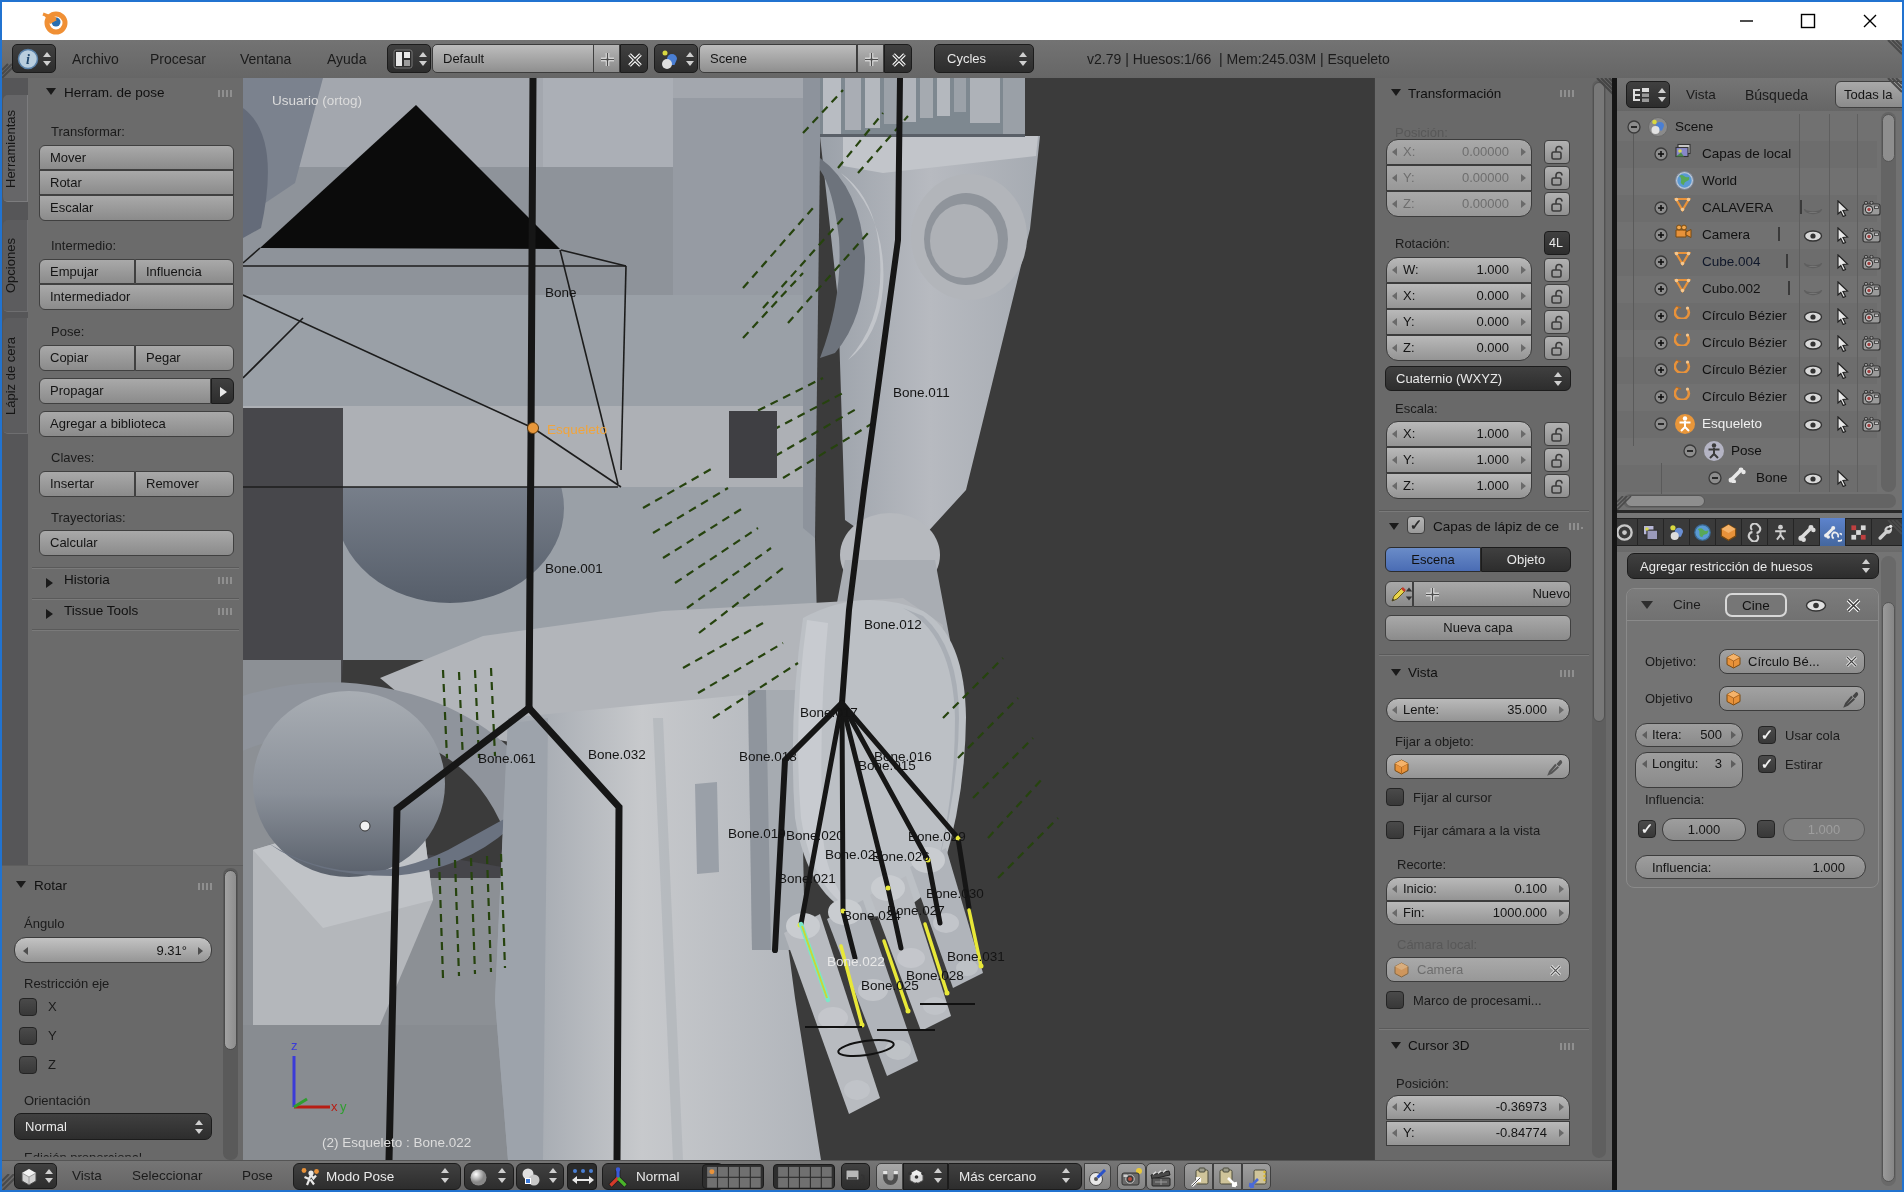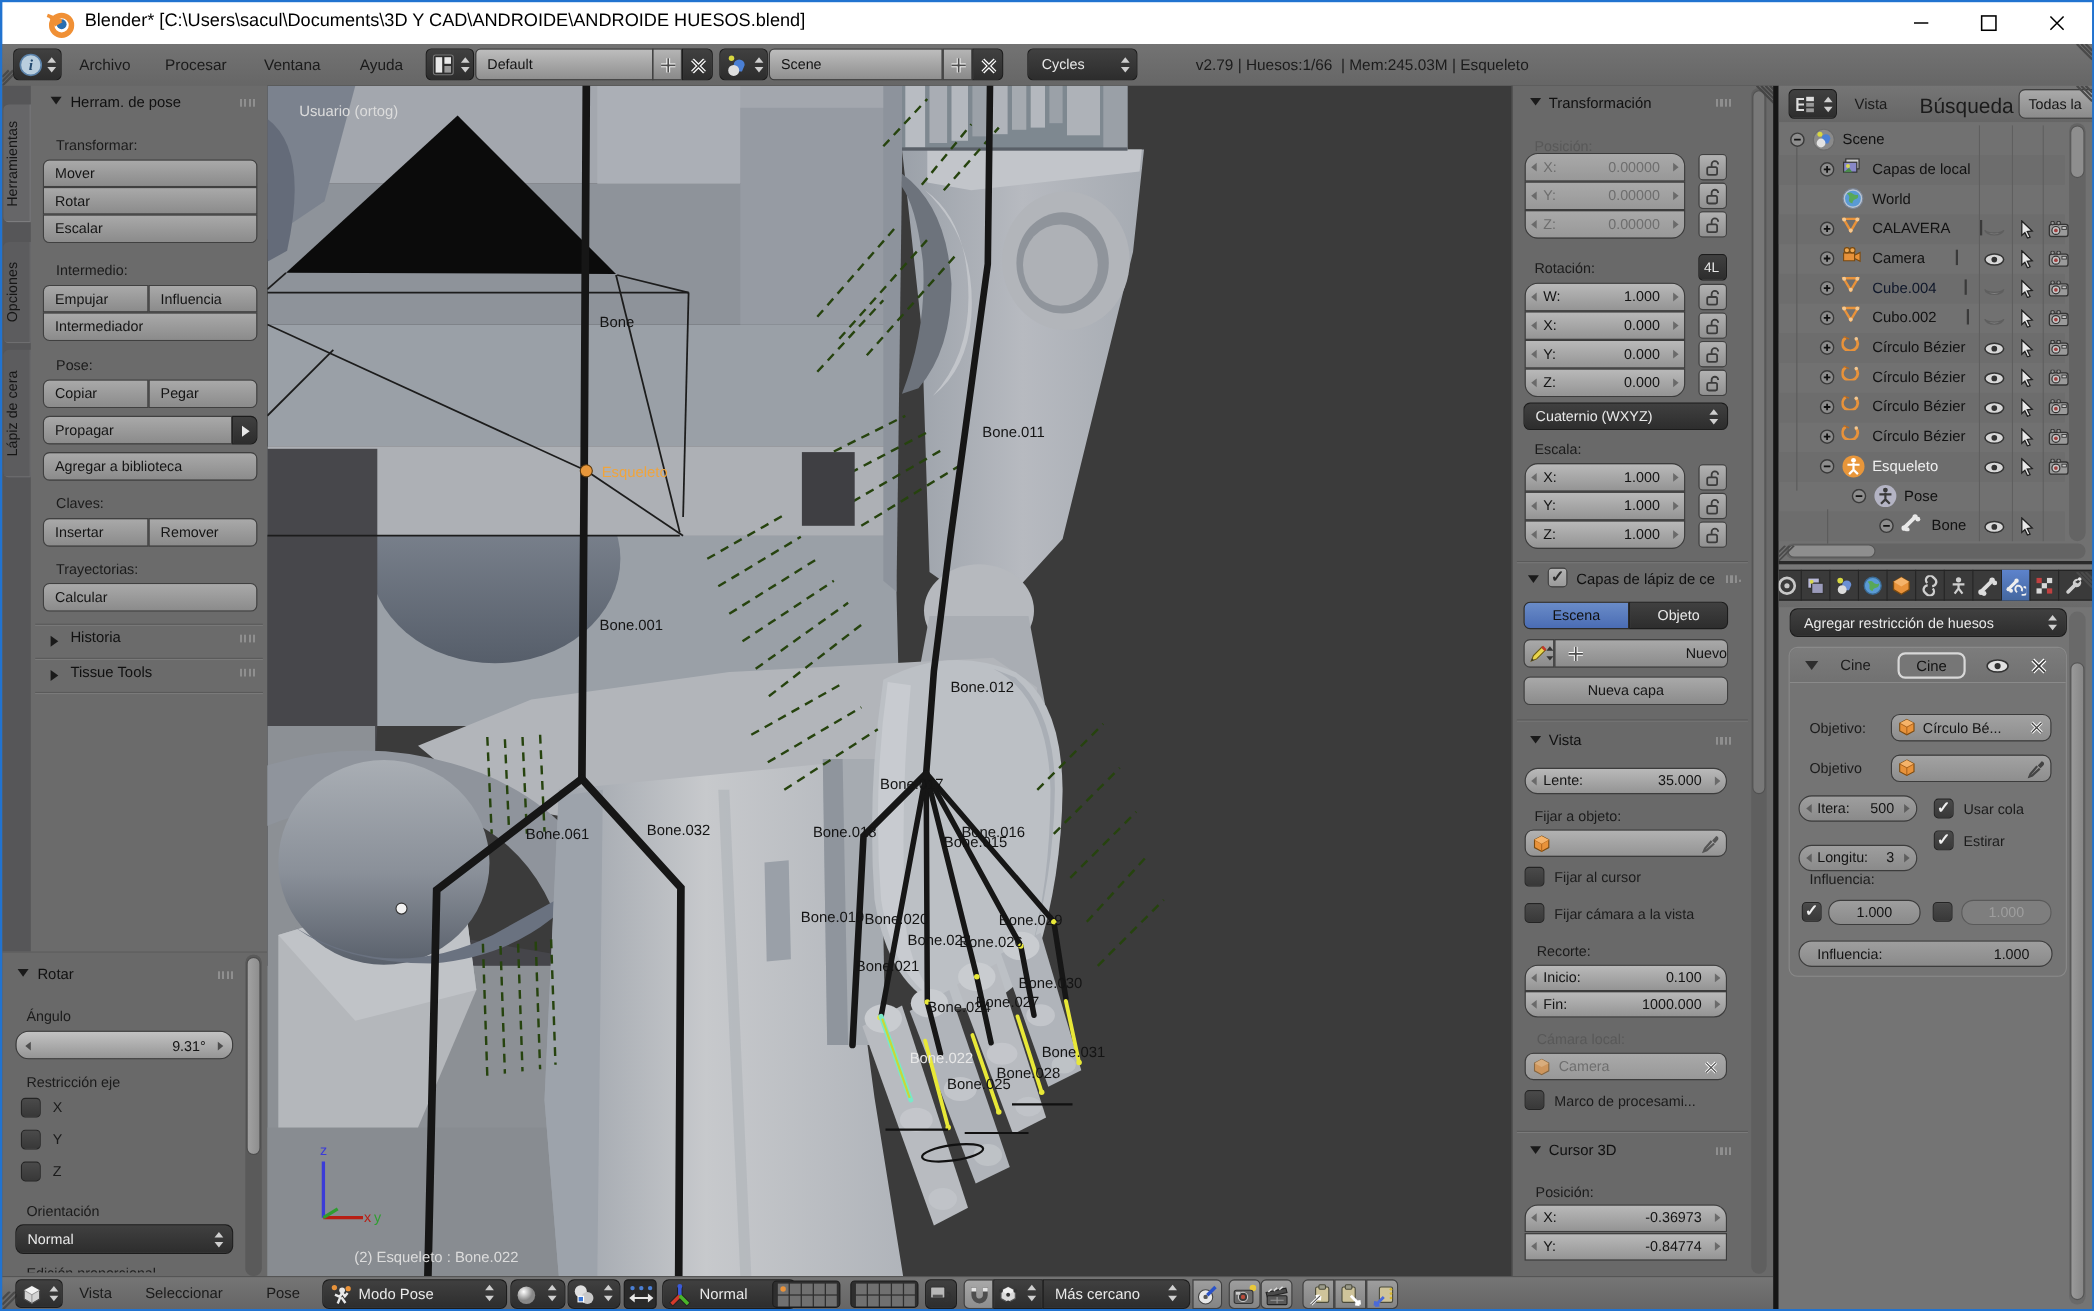--- a/index.html
+++ b/index.html
@@ -37,21 +37,20 @@
 <div class="a" id="winborderL"></div>
 <div class="a" id="winborderR"></div>
 <div class="a" id="winborderB"></div>
 <div class="a" id="titlebar">
 <svg class="a" style="left:40px;top:7px" width="26" height="26" viewBox="0 0 26 26">
 <circle cx="14" cy="14" r="9" fill="none" stroke="#f09035" stroke-width="5"></circle>
 <circle cx="14" cy="13" r="4.5" fill="#2a6fb0"></circle>
 <path d="M2 6 L15 11 L8 15 Z" fill="#f09035"></path>
 <path d="M1 5 L14 10" stroke="#f09035" stroke-width="3"></path>
 </svg>
-<div class="a tx" style="left:75px;top:8px;font-size:16.5px;color:#000">Blender* [C:\Users\sacul\Documents\3D Y CAD\ANDROIDE\ANDROIDE HUESOS.blend]</div>
 <svg class="a" style="left:1730px;top:0px" width="160" height="38" viewBox="0 0 160 38">
 <line x1="8" y1="19" x2="21" y2="19" stroke="#000" stroke-width="1.4"></line>
 <rect x="69.5" y="12.5" width="13" height="13" fill="none" stroke="#000" stroke-width="1.4"></rect>
 <path d="M132 13 L144 25 M144 13 L132 25" stroke="#000" stroke-width="1.4"></path>
 </svg>
 </div>
 <div class="a" id="infobar" style="left:2px;top:40px;width:1900px;height:38px;background:linear-gradient(180deg,#737373,#666666)">
 <svg class="a" style="left:0;top:22px" width="14" height="16" viewBox="0 0 14 16">
       <path d="M0 16 L14 2 M0 12 L10 2 M0 8 L6 2" stroke="#4a4a4a" stroke-width="2"></path>
     </svg>
@@ -868,21 +867,21 @@
 <svg class="a" style="left:5px;top:5px" width="18" height="16" viewBox="0 0 18 16">
           <path d="M2 2 V14 M2 3 H8 M2 8 H8 M2 13 H8" stroke="#ddd" stroke-width="2"></path>
           <rect x="10" y="1" width="7" height="4" fill="#ddd"></rect>
           <rect x="10" y="6.5" width="7" height="3.5" fill="#999"></rect>
           <rect x="10" y="11.5" width="7" height="3.5" fill="#999"></rect>
         </svg>
 <div class="updn up" style="left:31px;top:6px"></div>
         <div class="updn dn" style="left:31px;top:15px"></div>
       </div>
 <div class="lbl" style="left:69px;top:9px;font-size:13.5px">Vista</div>
-<div class="lbl" style="left:128px;top:9px;font-size:19px">Búsqueda</div>
+<div class="lbl" style="left:128px;top:9px;font-size:14px">Búsqueda</div>
 <div class="b" style="left:218px;top:3px;width:80px;height:27px;border-radius:6px;line-height:25px;padding-left:8px">Todas la</div>
 <svg class="a" style="left:268px;top:0" width="17" height="16" viewBox="0 0 17 16">
         <path d="M3 0 L17 14 M7 0 L17 10 M11 0 L17 6" stroke="#4a4a4a" stroke-width="2"></path>
       </svg>
 </div>
     <svg class="a" style="left:10px;top:42px" width="14" height="14" viewBox="0 0 14 14">
       <circle cx="7" cy="7" r="6" fill="#8d8d8d" stroke="#3a3a3a" stroke-width="1.3"></circle>
       <line x1="4" y1="7" x2="10" y2="7" stroke="#111" stroke-width="1.6"></line>
     </svg>
     <span class="a" style="left:30px;top:38px"><svg width="22" height="22" viewBox="0 0 22 22">
@@ -1313,21 +1312,21 @@
           </svg></span>
       </div>
  <div class="pill" style="left:8px;top:134px;width:108px;height:24px;border-radius:12px;background:linear-gradient(180deg,#9e9e9e,#8a8a8a);color:#141414">
 <div class="arrL" style="left:6px;top:7px;border-right-color:#5e5e5e"></div>
         <div class="arrR" style="right:6px;top:7px;border-left-color:#5e5e5e"></div>
 <span style="position:absolute;left:16px;top:3px">Itera:</span>
         <span style="position:absolute;right:20px;top:3px">500</span>
       </div>
  <div class="chk" style="left:131px;top:137px">✓</div>
       <div class="lbl" style="left:158px;top:139px">Usar cola</div>
- <div class="pill" style="left:8px;top:179px;width:108px;height:24px;border-radius:12px;background:linear-gradient(180deg,#9e9e9e,#8a8a8a);color:#141414">
+ <div class="pill" style="left:8px;top:163px;width:108px;height:36px;border-radius:12px;background:linear-gradient(180deg,#9e9e9e,#8a8a8a);color:#141414">
 <div class="arrL" style="left:6px;top:7px;border-right-color:#5e5e5e"></div>
         <div class="arrR" style="right:6px;top:7px;border-left-color:#5e5e5e"></div>
 <span style="position:absolute;left:16px;top:3px">Longitu:</span>
         <span style="position:absolute;right:20px;top:3px">3</span>
       </div>
  <div class="chk" style="left:131px;top:166px">✓</div>
       <div class="lbl" style="left:158px;top:168px">Estirar</div>
  <div class="lbl" style="left:18px;top:203px">Influencia:</div>
  <div class="chk" style="left:11px;top:231px">✓</div>
  <div class="pill" style="left:35px;top:229px;width:84px;height:23px;border-radius:11px;background:linear-gradient(180deg,#9e9e9e,#8a8a8a);text-align:center;line-height:21px">1.000</div>

